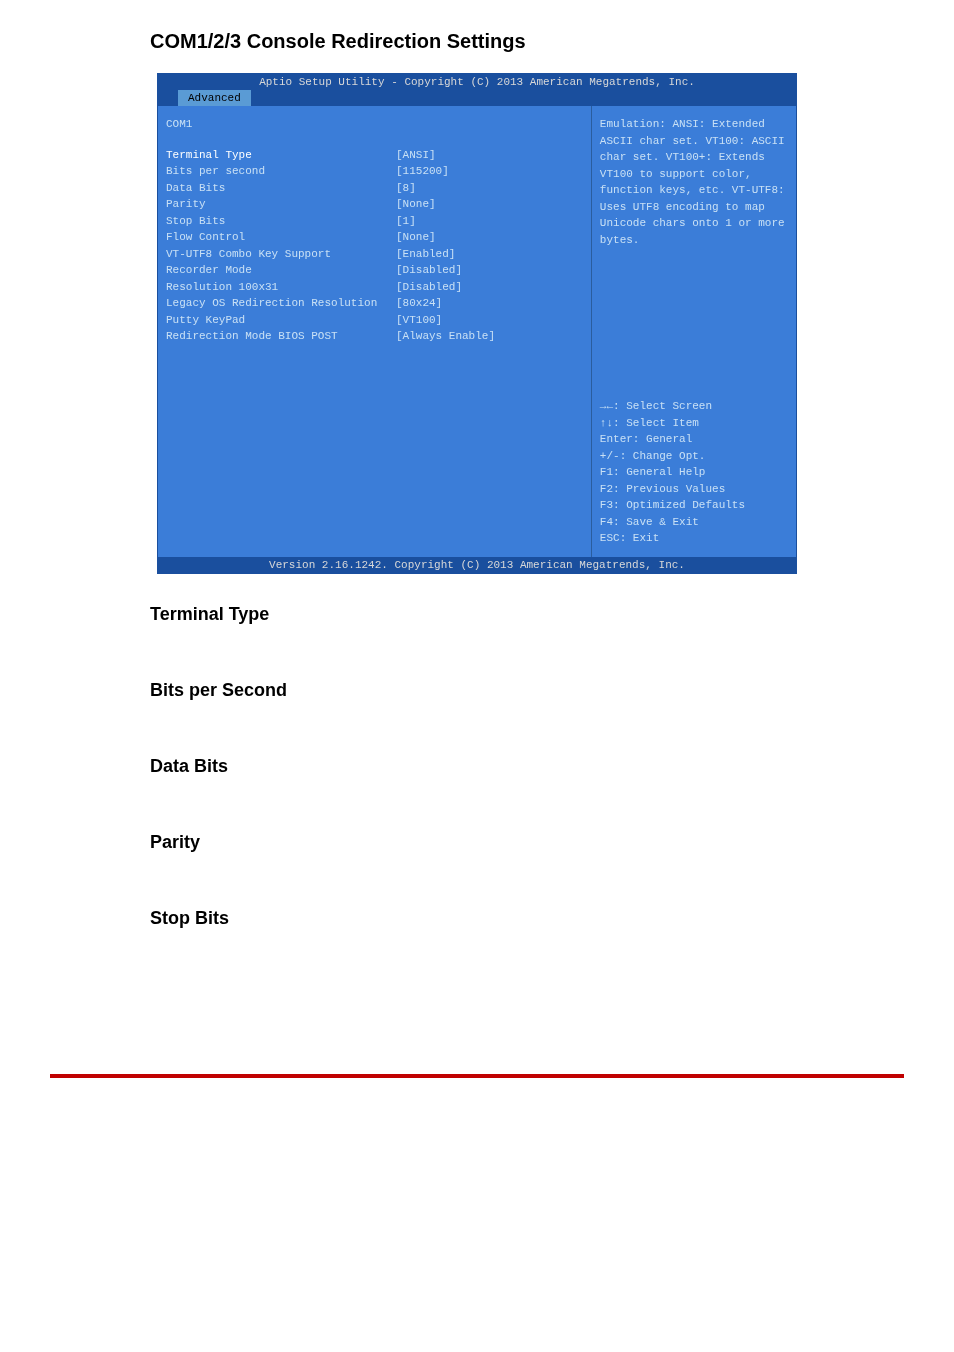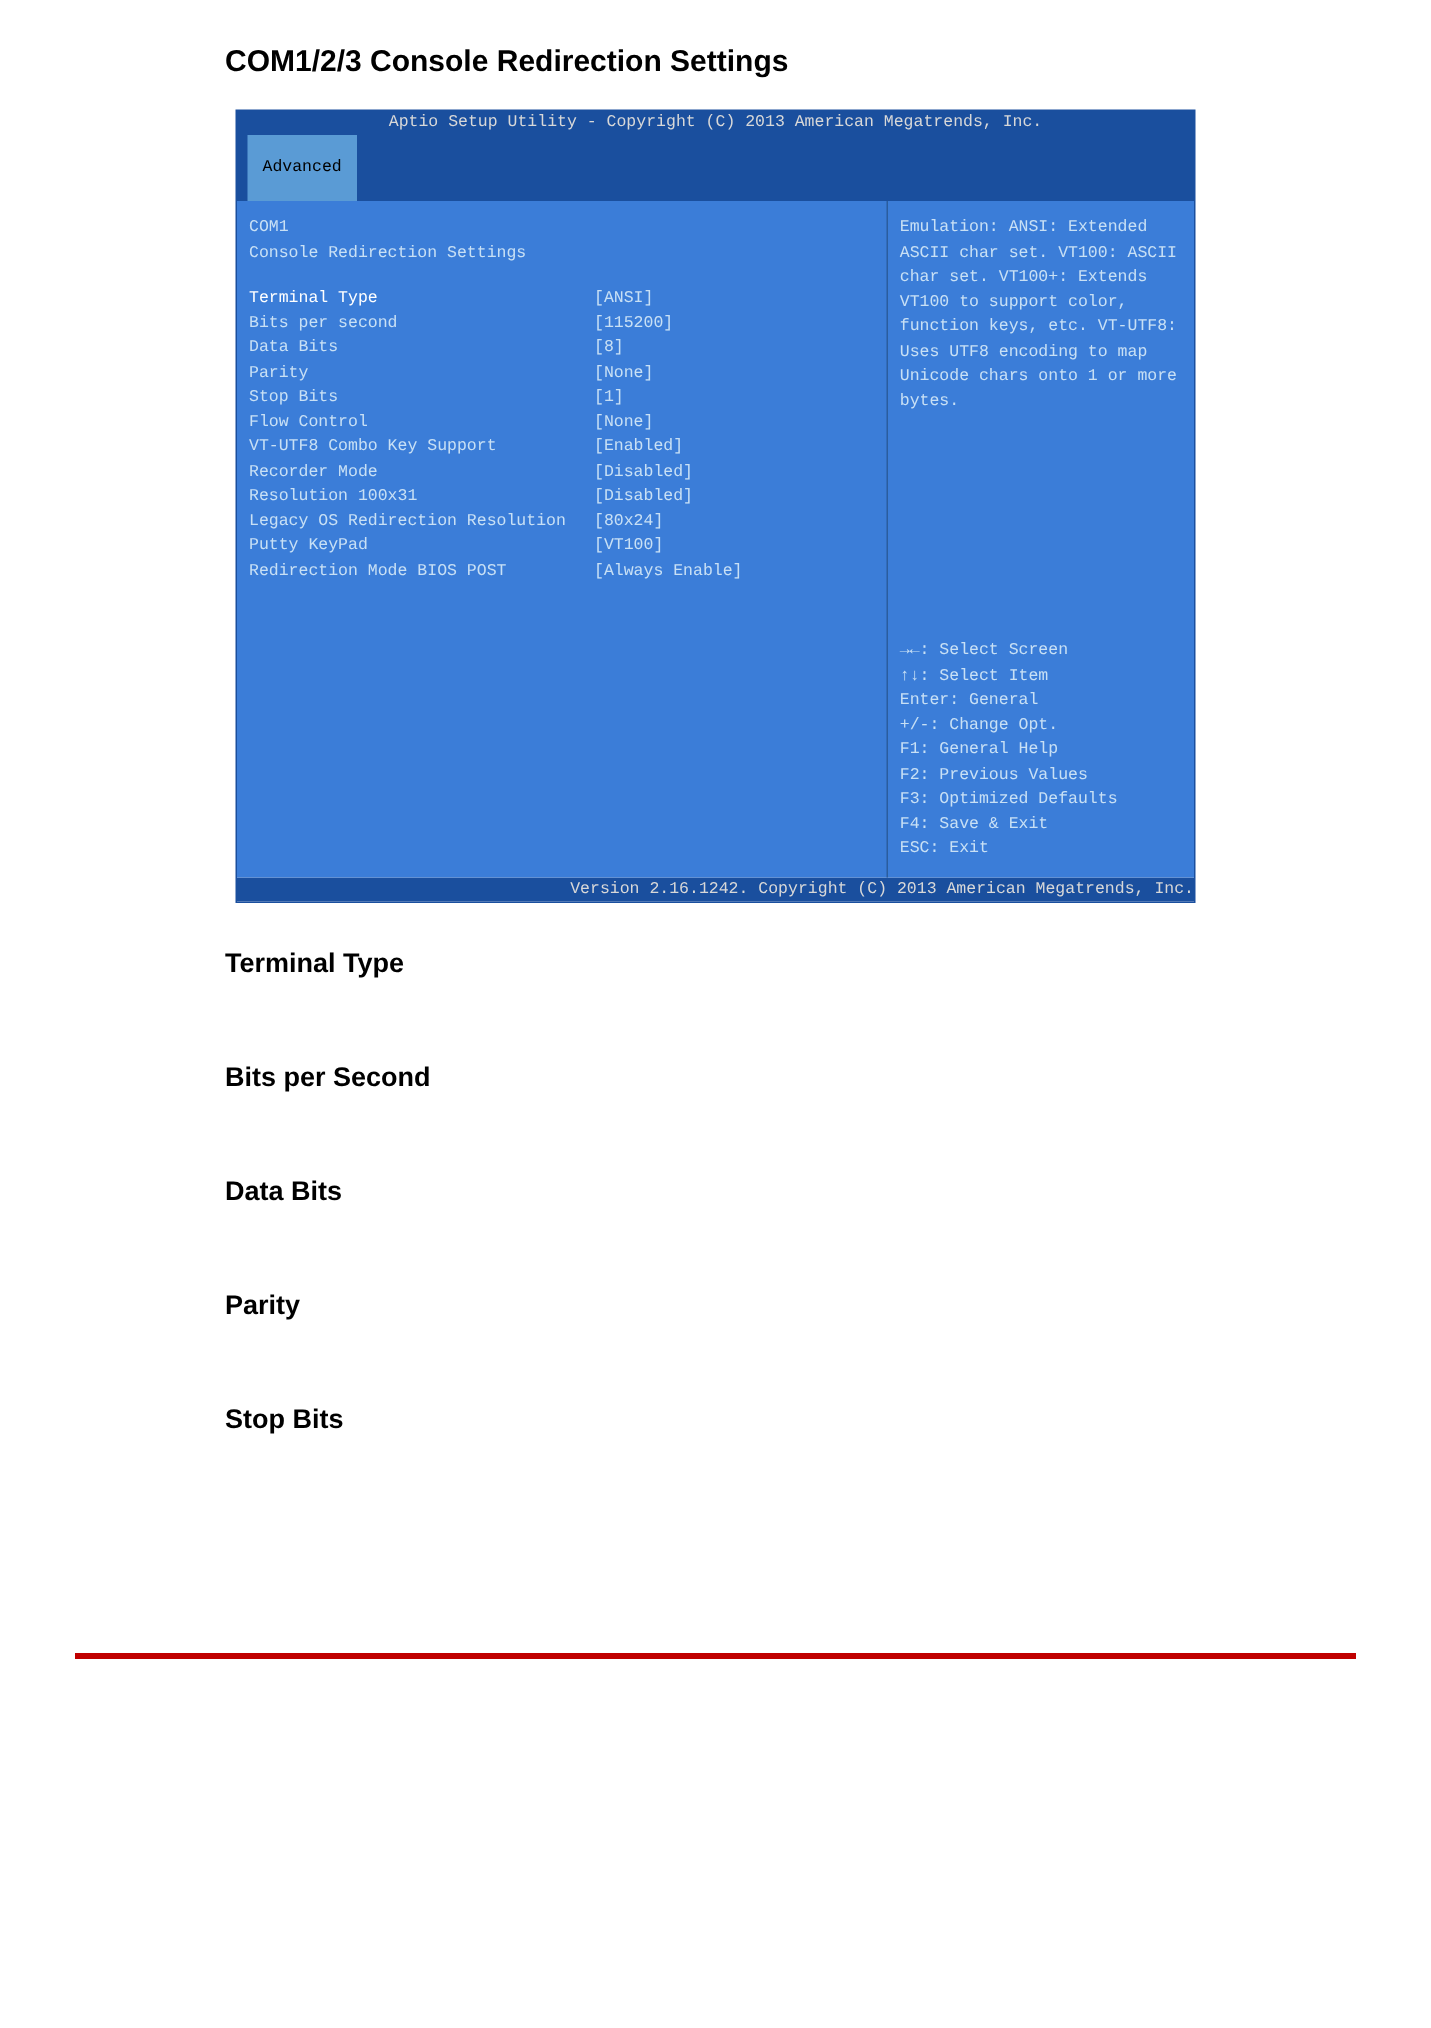--- a/index.html
+++ b/index.html
@@ -69,22 +69,22 @@
     .bios-tab-row {
       background: #1a4f9e;
       display: flex;
       padding: 0;
     }
     .bios-tab {
       background: #5a9bd5;
       color: #000;
       font-family: 'Courier New', monospace;
       font-size: 11px;
-      padding: 16px 10px;
-      margin-left: 7px;
+      padding: 2px 10px;
+      margin-left: 20px;
     }
     .bios-content {
       display: flex;
       min-height: 400px;
     }
     .bios-main {
       flex: 0 0 68%;
       background: #3b7dd8;
       padding: 10px 8px;
       font-family: 'Courier New', monospace;
@@ -113,21 +113,21 @@
     }
     .bios-row.selected .bios-label {
       color: #ffffff;
     }
     .sidebar-spacer {
       height: 150px;
     }
     .bios-footer {
       background: #1a4f9e;
       color: #d8d8d8;
-      text-align: right;
+      text-align: center;
       font-family: 'Courier New', monospace;
       font-size: 11px;
       padding: 2px 0;
     }
     .section-heading {
       font-size: 18px;
       font-weight: bold;
       color: #000;
       margin-left: 100px;
       margin-top: 25px;
@@ -152,23 +152,20 @@
 
   <div class="bios-container">
     <div class="bios-title-bar">Aptio Setup Utility - Copyright (C) 2013 American Megatrends, Inc.</div>
     <div class="bios-tab-row">
       <div class="bios-tab">Advanced</div>
     </div>
     <div class="bios-content">
       <div class="bios-main">
         <div class="bios-row">
             <div class="bios-label">COM1</div>
-          </div>
-        <div class="bios-row">
-            <div class="bios-label">Console Redirection Settings</div>
           </div>
         <div style="height:14px"></div>
         <div id="bios-rows">
             <div class="bios-row selected">
               <div class="bios-label">Terminal Type</div>
               <div class="bios-value">[ANSI]</div>
             </div>
             <div class="bios-row">
               <div class="bios-label">Bits per second</div>
               <div class="bios-value">[115200]</div>

